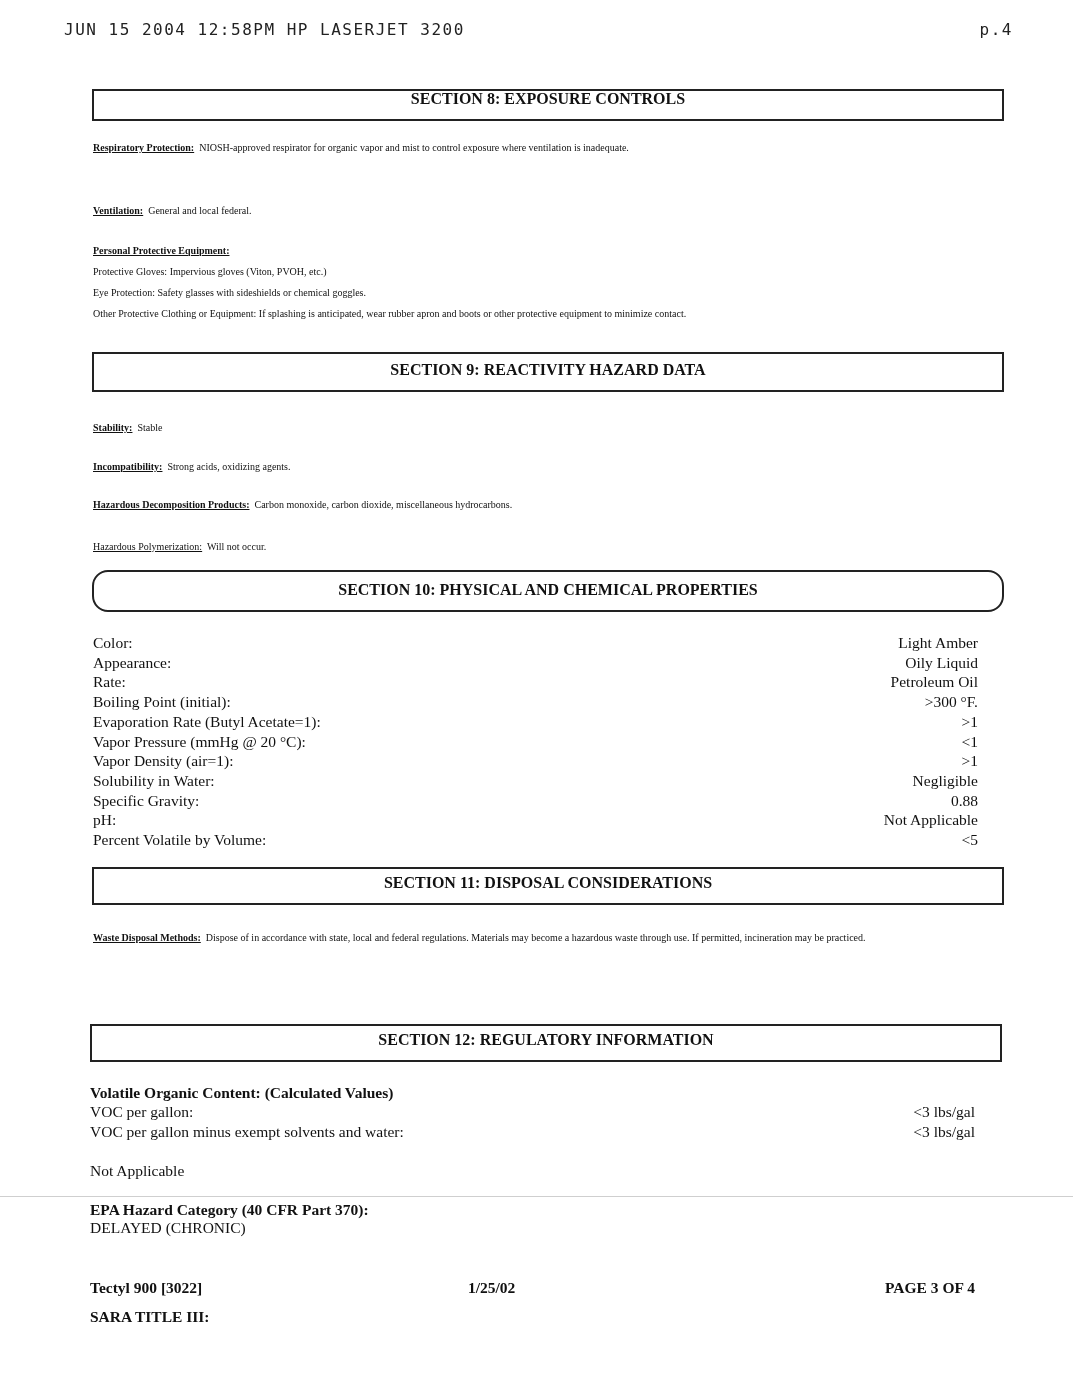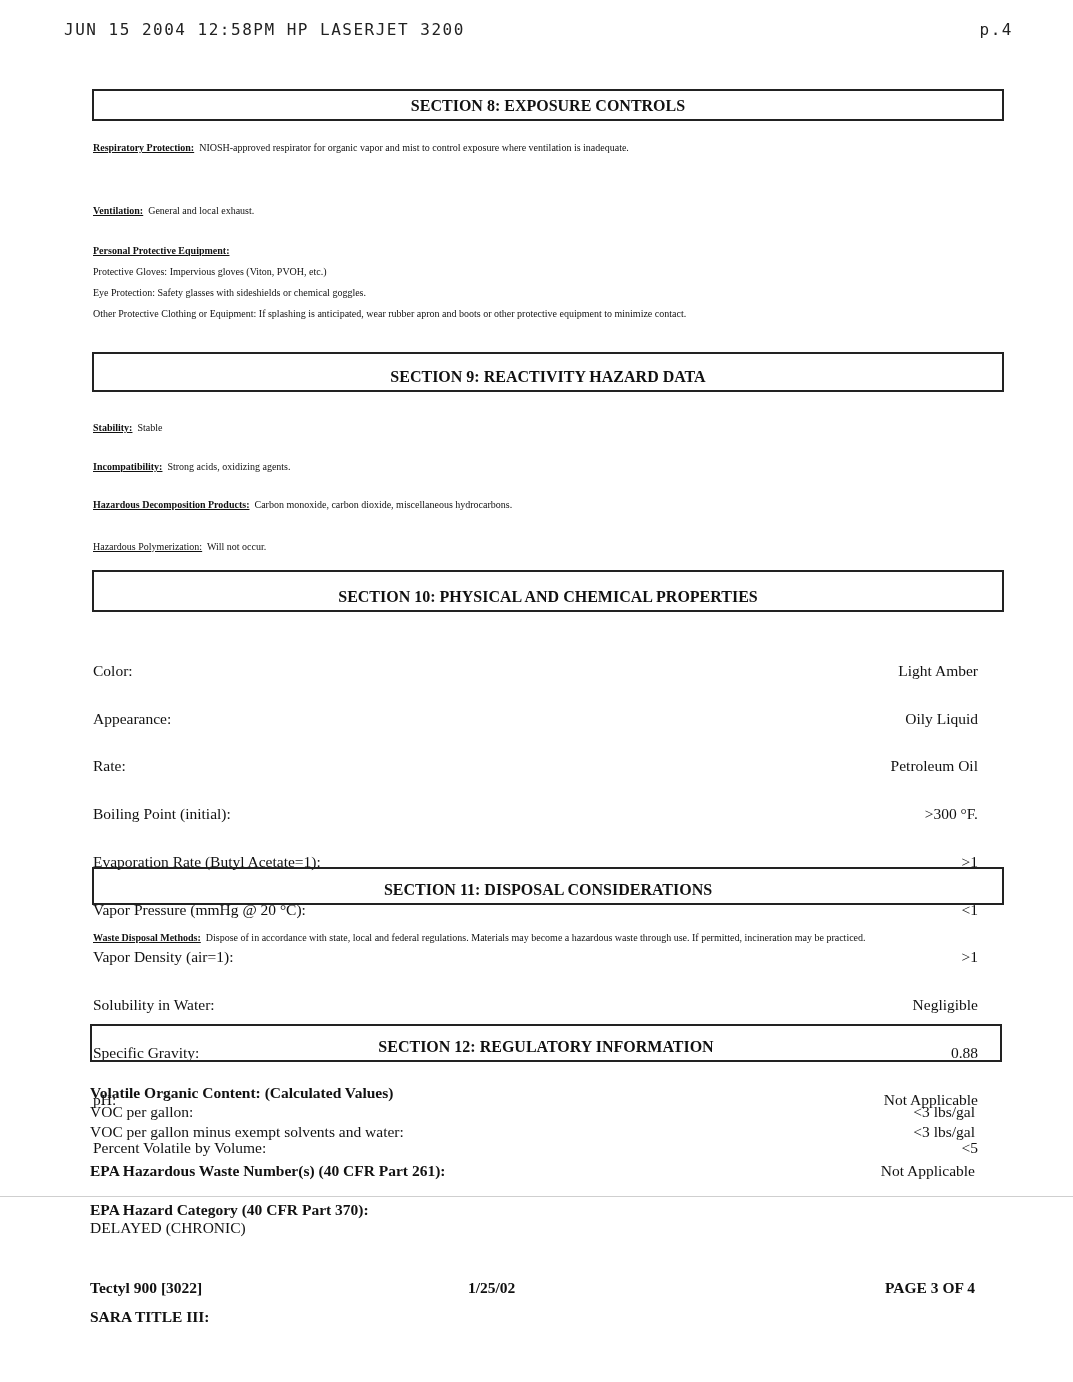--- a/index.html
+++ b/index.html
@@ -1,25 +1,25 @@
 <!DOCTYPE html>
 <html><head>
 <meta charset="utf-8">
 <style>
   html, body { margin: 0; padding: 0; background: #ffffff; }
   body { width: 1073px; height: 1382px; position: relative; overflow: hidden; color: #111; font-family: "Liberation Serif", "DejaVu Serif", serif; }
   .fax { position: absolute; top: 20px; font-family: "DejaVu Sans Mono", "Liberation Mono", monospace; font-size: 16px; letter-spacing: 1.5px; color: #222; }
   .fax-left { left: 64px; }
   .fax-right { right: 60px; }
-  .sec-box { position: absolute; left: 92px; width: 912px; border: 2px solid #222; box-sizing: border-box; text-align: center; font-weight: bold; font-size: 16px; display: flex; align-items: flex-end; justify-content: center; padding-bottom: 4px; }
+  .sec-box { position: absolute; left: 92px; width: 912px; border: 2px solid #222; box-sizing: border-box; text-align: center; font-weight: bold; font-size: 16px; display: flex; align-items: flex-end; justify-content: center; padding-bottom: 11px; }
   .para { position: absolute; left: 93px; width: 885px; font-size: 10px; line-height: 21px; text-align: justify; }
   .lbl { font-weight: bold; text-decoration: underline; }
   .lbl-plain { text-decoration: underline; }
   .prop-list { position: absolute; left: 93px; top: 633px; width: 885px; font-size: 15.5px; line-height: 19.7px; }
-  .prop-row { display: flex; justify-content: space-between; margin-top: 28px; }
+  .prop-row { display: flex; justify-content: space-between; }
   .reg-row { position: absolute; left: 90px; width: 885px; display: flex; justify-content: space-between; font-size: 15.5px; }
   .b { font-weight: bold; }
   .scanline { position: absolute; left: 0; top: 1196px; width: 1073px; height: 1px; background: #cfcfcf; }
   .footer { position: absolute; top: 1279px; left: 90px; width: 885px; font-weight: bold; font-size: 15.5px; }
   .footer span { position: absolute; }
 </style>
 </head>
 <body>
 
 <div class="fax fax-left">JUN 15 2004 12:58PM  HP LASERJET 3200</div>
@@ -29,21 +29,21 @@
   <span>SECTION 8:  EXPOSURE CONTROLS</span>
 </div>
 
 <div class="para" style="top:137px;">
   <span class="lbl">Respiratory Protection:</span>&nbsp;
   <span>NIOSH-approved respirator for organic vapor and mist to control exposure where ventilation is inadequate.</span>
 </div>
 
 <div class="para" style="top:200px;">
   <span class="lbl">Ventilation:</span>&nbsp;
-  <span>General and local exhaust.</span>
+  <span>General and local federal.</span>
 </div>
 
 <div class="para" style="top:240px;">
   <div class="lbl">Personal Protective Equipment:</div>
   <div>Protective Gloves:  Impervious gloves (Viton, PVOH, etc.)</div>
   <div>Eye Protection:  Safety glasses with sideshields or chemical goggles.</div>
   <div style="text-align:left;">Other Protective Clothing or Equipment:  If splashing is anticipated, wear rubber apron and boots or other protective equipment to minimize contact.</div>
 </div>
 
 <div class="sec-box" style="top:352px;height:40px;">
@@ -60,21 +60,21 @@
 </div>
 <div class="para" style="top:494px;">
   <span class="lbl">Hazardous Decomposition Products:</span>&nbsp;
   <span>Carbon monoxide, carbon dioxide, miscellaneous hydrocarbons.</span>
 </div>
 <div class="para" style="top:536px;">
   <span class="lbl-plain">Hazardous Polymerization:</span>&nbsp;
   <span>Will not occur.</span>
 </div>
 
-<div class="sec-box" style="top:570px;height:42px;">
+<div class="sec-box" style="top:570px;height:42px;border-radius:16px;">
   <span>SECTION 10:  PHYSICAL AND CHEMICAL PROPERTIES</span>
 </div>
 
 <div class="prop-list">
   <div class="prop-row">
       <span>Color:</span>
       <span>Light Amber</span>
     </div>
   <div class="prop-row">
       <span>Appearance:</span>
@@ -136,21 +136,20 @@
 </div>
 <div class="reg-row" style="top:1103px;">
   <span>VOC per gallon:</span>
   <span>&lt;3 lbs/gal</span>
 </div>
 <div class="reg-row" style="top:1123px;">
   <span>VOC per gallon minus exempt solvents and water:</span>
   <span>&lt;3 lbs/gal</span>
 </div>
 <div class="reg-row" style="top:1162px;">
-  <span class="b">EPA Hazardous Waste Number(s) (40 CFR Part 261):</span>
   <span>Not Applicable</span>
 </div>
 
 <div class="scanline"></div>
 
 <div class="reg-row" style="top:1201px;flex-direction:column;">
   <span class="b">EPA Hazard Category (40 CFR Part 370):</span>
   <span>DELAYED (CHRONIC)</span>
 </div>
 <div class="reg-row" style="top:1308px;">

